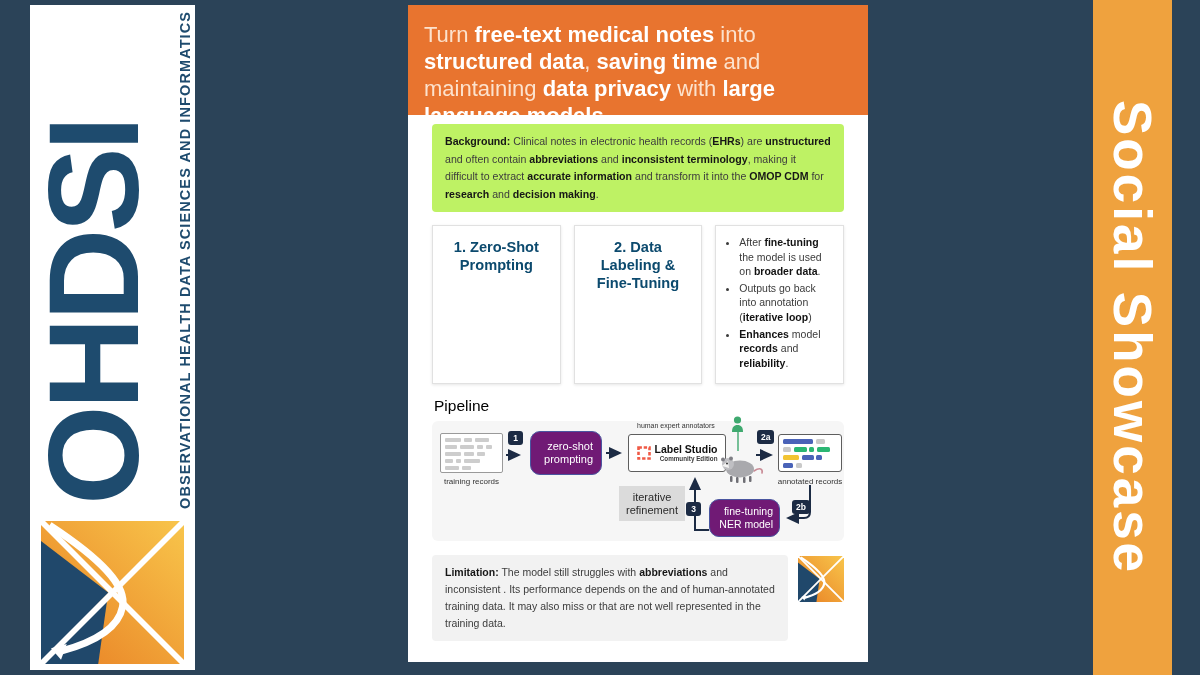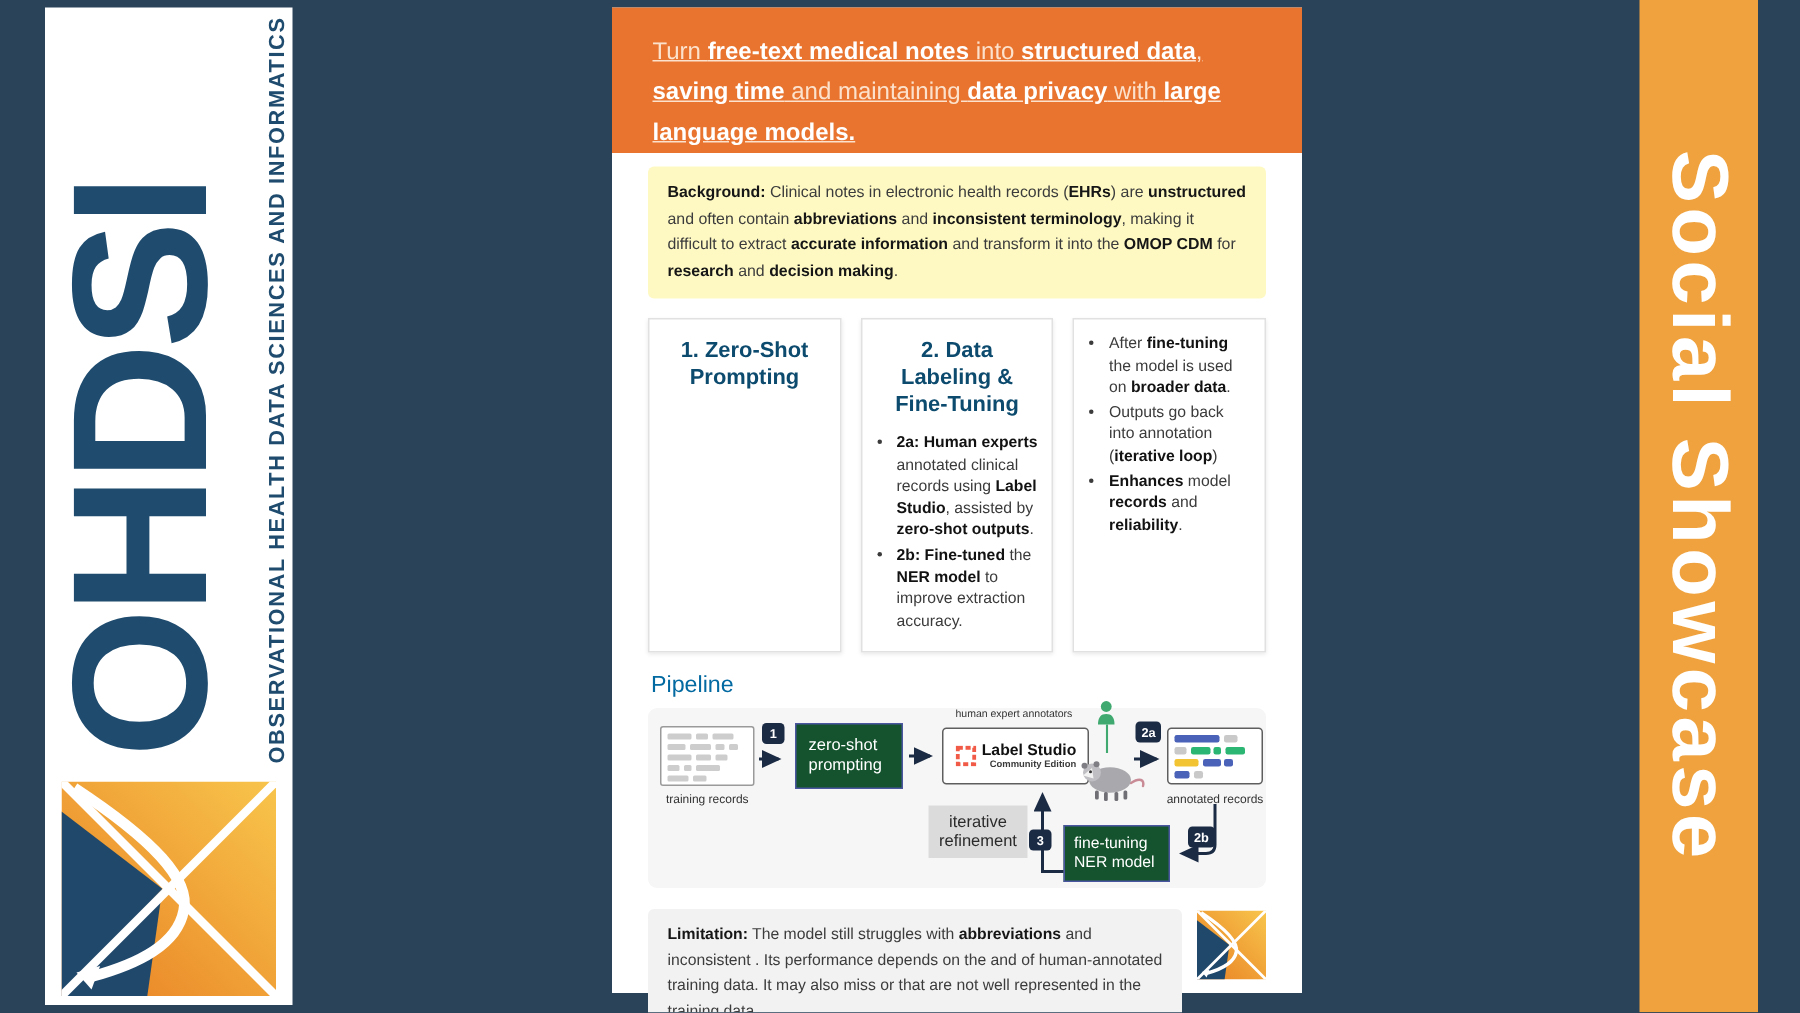--- a/index.html
+++ b/index.html
@@ -13,48 +13,48 @@
              writing-mode:vertical-rl;transform:rotate(180deg);
              font-size:128px;font-weight:bold;color:#1E4B6E;letter-spacing:-4px;line-height:128px;}
   .ohdsi-sub{position:absolute;right:2px;top:4px;height:500px;
              writing-mode:vertical-rl;transform:rotate(180deg);
              font-size:14.5px;font-weight:bold;color:#1E4B6E;letter-spacing:1.1px;white-space:nowrap;}
   .left-logo{position:absolute;left:11px;bottom:6px;width:143px;height:143px;}
 
   
   .poster{position:absolute;left:408px;top:5px;width:460px;height:657px;background:#ffffff;
           display:flex;flex-direction:column;}
-  .poster-header{background:#E8742F;height:110px;box-sizing:border-box;padding:16px 28px 0 27px;
-                 font-size:16px;line-height:27px;color:rgba(255,242,229,0.87);text-decoration:underline;}
+  .poster-header{background:#E8742F;height:110px;box-sizing:border-box;padding:16px 28px 0 16px;
+                 font-size:22px;line-height:27px;color:rgba(255,242,229,0.87);}
   .poster-header b{color:#ffffff;}
   .poster-body{flex:1;padding:9px 24px 0 24px;display:flex;flex-direction:column;}
   .poster-title{font-style:italic;font-size:14.5px;line-height:19px;color:#474747;
                 margin:2px 0 11px 2px;max-width:424px;}
-  .bg-box{background:#fef9c3;border-radius:4px;padding:9px 13px;font-size:10.6px;line-height:17.5px;color:#3c3c3c;}
+  .bg-box{background:#bef264;border-radius:4px;padding:9px 13px;font-size:10.6px;line-height:17.5px;color:#3c3c3c;}
   .bg-box b{color:#161616;}
   .cols{display:flex;gap:13px;margin-top:13px;}
   .card{flex:1;background:#fff;border:1px solid #E1E1E1;box-shadow:0 1px 3px rgba(0,0,0,0.10);
         padding:9px 8px 11px 8px;}
   .card h3{font-size:14.6px;font-weight:bold;color:#0c4a6e;text-align:center;line-height:18px;margin:3px 6px 9px 6px;}
   .card ul{margin:0;padding-left:15px;font-size:10.5px;line-height:14.6px;color:#3b3b3b;}
   .card li{margin-bottom:2px;}
   .card b{color:#121212;}
-  .pipeline-h{font-size:15.5px;color:#0369a1;margin:13px 0 6px 2px;}
+  .pipeline-h{font-size:15.5px;color:#000000;margin:13px 0 6px 2px;}
 
   .pipe{position:relative;width:412px;height:120px;background:#F6F6F6;border-radius:6px;}
   .pipe .abs{position:absolute;}
   .doc-box{left:8px;top:12px;width:63px;height:40px;background:#fff;border:1px solid #9a9a9a;
            border-radius:2px;box-sizing:border-box;padding:4px 4px;display:flex;flex-direction:column;gap:3.5px;}
   .doc-row{display:flex;gap:3px;}
   .doc-row i{display:block;height:3.5px;border-radius:1px;background:#CDCDCD;}
   .pipe-label{font-size:8px;color:#333;text-align:center;}
   .badge{background:#1C2B44;color:#fff;font-size:8.5px;font-weight:bold;border-radius:3px;
          padding:2.5px 4px;min-width:7px;text-align:center;line-height:9px;z-index:4;}
-  .blue-box{background:#14532d;border:1.5px solid #4A56A0;border-radius:0;color:#fff;
-            display:flex;align-items:center;justify-content:center;text-align:left;
+  .blue-box{background:#701a75;border:1.5px solid #4A56A0;border-radius:10px;color:#fff;
+            display:flex;align-items:center;justify-content:center;text-align:right;
             font-size:11px;line-height:13.5px;box-sizing:border-box;}
   .ls-box{left:196px;top:13px;width:98px;height:38px;background:#fff;border:1px solid #5e5e5e;
           border-radius:3px;box-sizing:border-box;display:flex;align-items:center;justify-content:center;gap:4px;}
   .ls-text{display:flex;flex-direction:column;align-items:flex-start;}
   .ls-name{font-size:10.5px;font-weight:bold;color:#111;line-height:11px;}
   .ls-edition{font-size:6.3px;font-weight:bold;color:#3a3a3a;align-self:flex-end;}
   .ann-box{left:346px;top:13px;width:64px;height:38px;background:#fff;border:1px solid #5e5e5e;
            border-radius:3px;box-sizing:border-box;padding:4px 4px;display:flex;flex-direction:column;gap:3.5px;}
   .ann-row{display:flex;gap:2.5px;}
   .ann-row i{display:block;height:4.5px;border-radius:1.5px;}
@@ -107,24 +107,20 @@
 
 
       <div class="bg-box"><b>Background:</b> Clinical notes in electronic health records (<b>EHRs</b>) are <b>unstructured</b> and often contain <b>abbreviations</b> and <b>inconsistent terminology</b>, making it difficult to extract <b>accurate information</b> and transform it into the <b>OMOP CDM</b> for <b>research</b> and <b>decision making</b>.</div>
 
       <div class="cols">
         <div class="card">
           <h3>1. Zero-Shot Prompting</h3>
         </div>
         <div class="card">
           <h3>2. Data Labeling &amp; Fine-Tuning</h3>
-          <ul>
-            <li><b>2a: Human experts</b> annotated clinical records using <b>Label Studio</b>, assisted by <b>zero-shot outputs</b>.</li>
-            <li><b>2b: Fine-tuned</b> the <b>NER model</b> to improve extraction accuracy.</li>
-          </ul>
         </div>
         <div class="card">
           <ul>
             <li>After <b>fine-tuning</b> the model is used on <b>broader data</b>.</li>
             <li>Outputs go back into annotation (<b>iterative loop</b>)</li>
             <li><b>Enhances</b> model <b>records</b> and <b>reliability</b>.</li>
           </ul>
         </div>
       </div>
 

